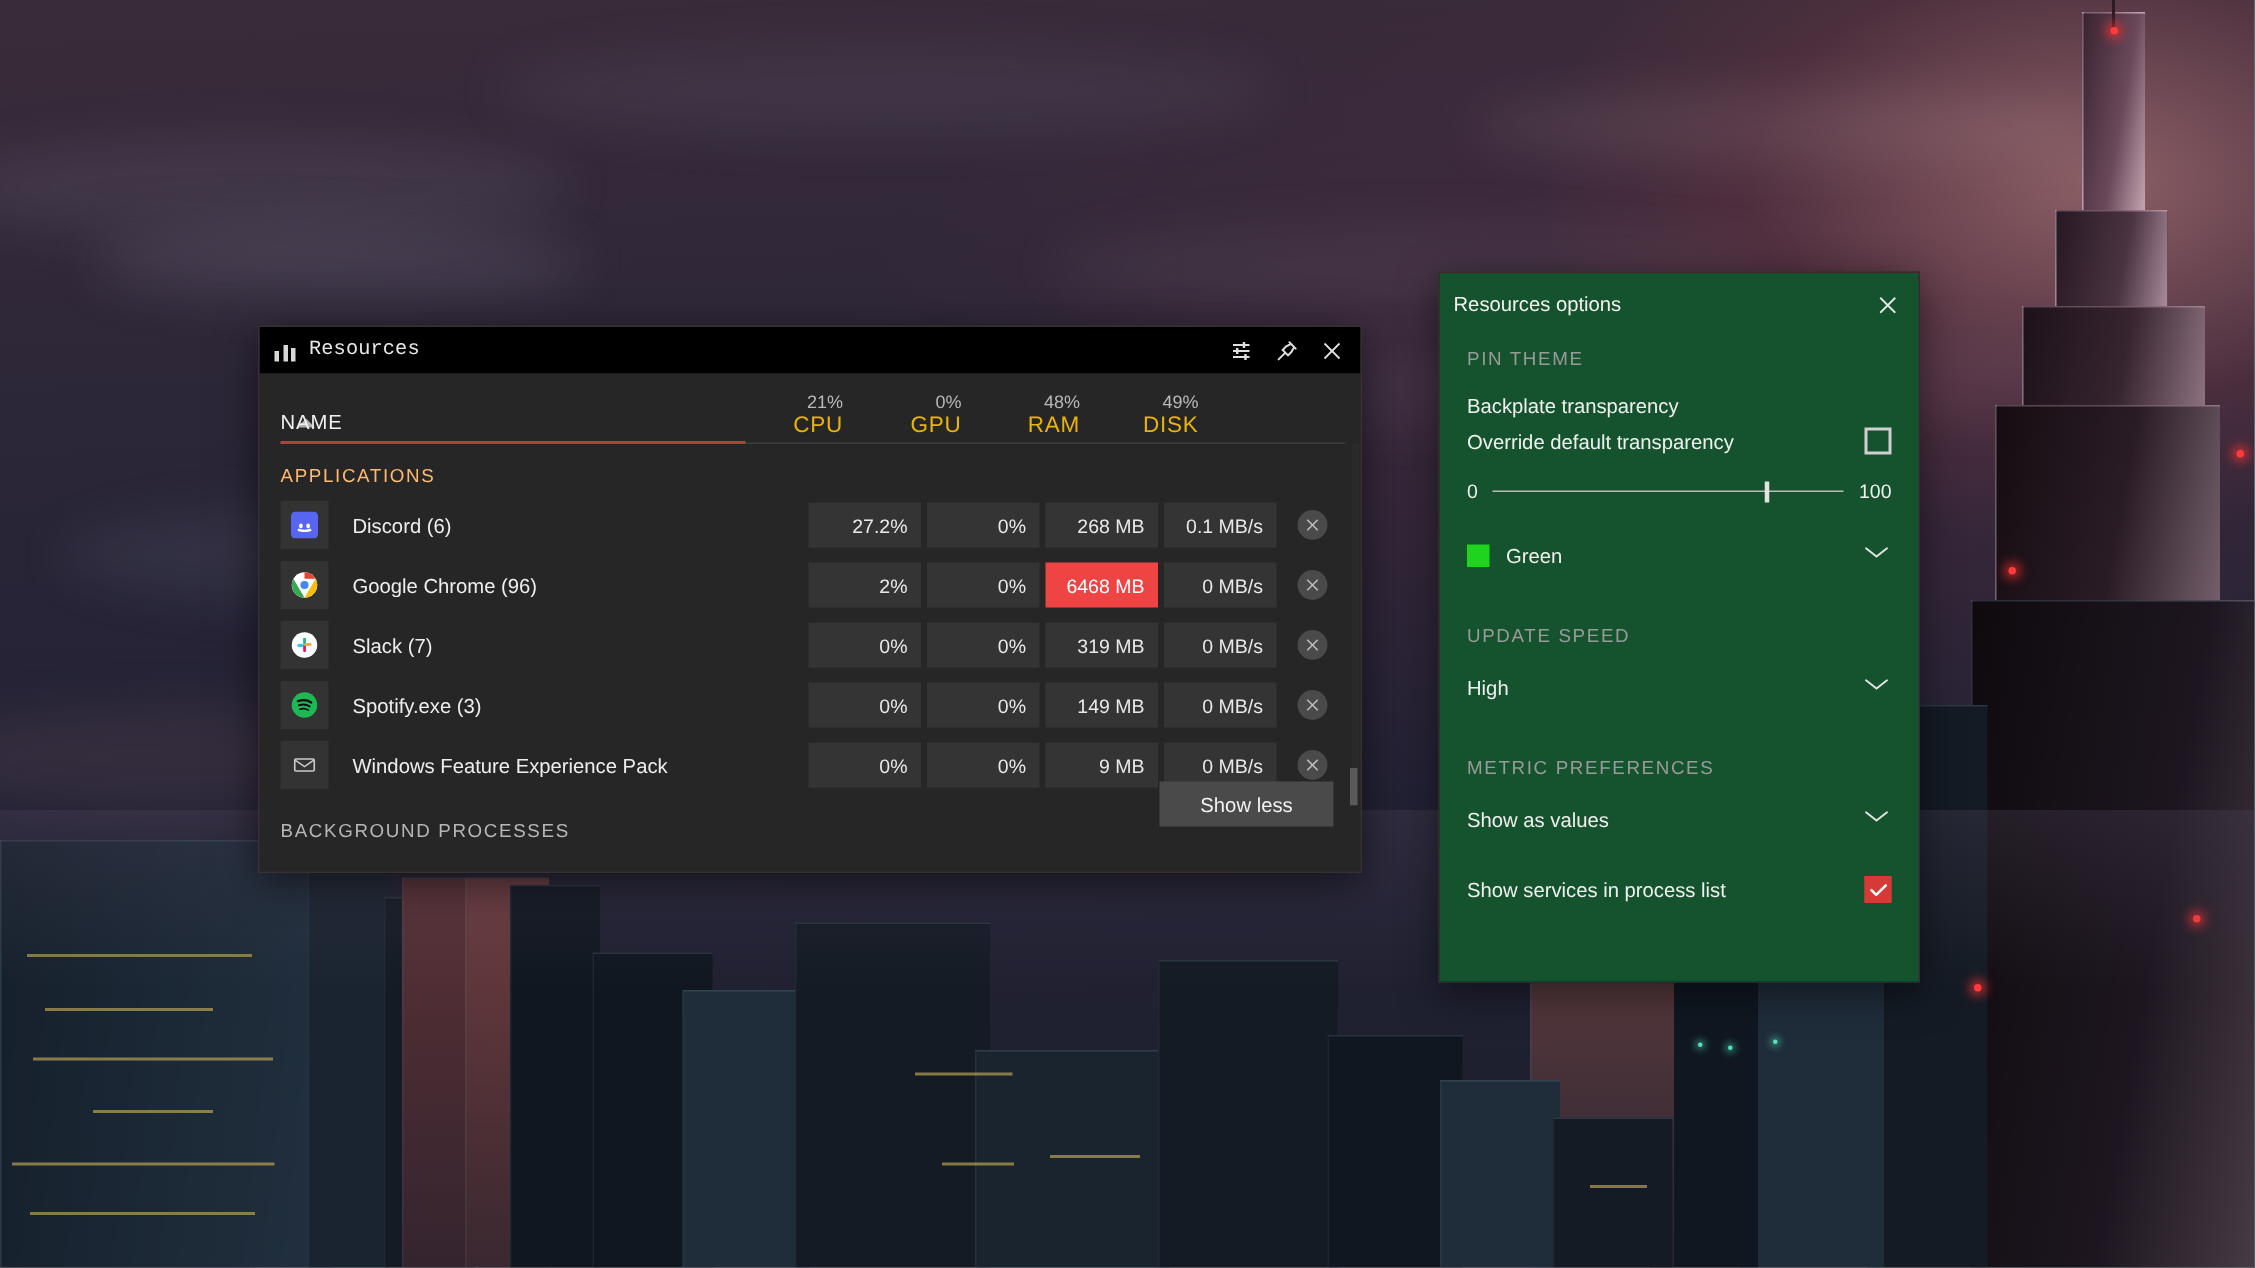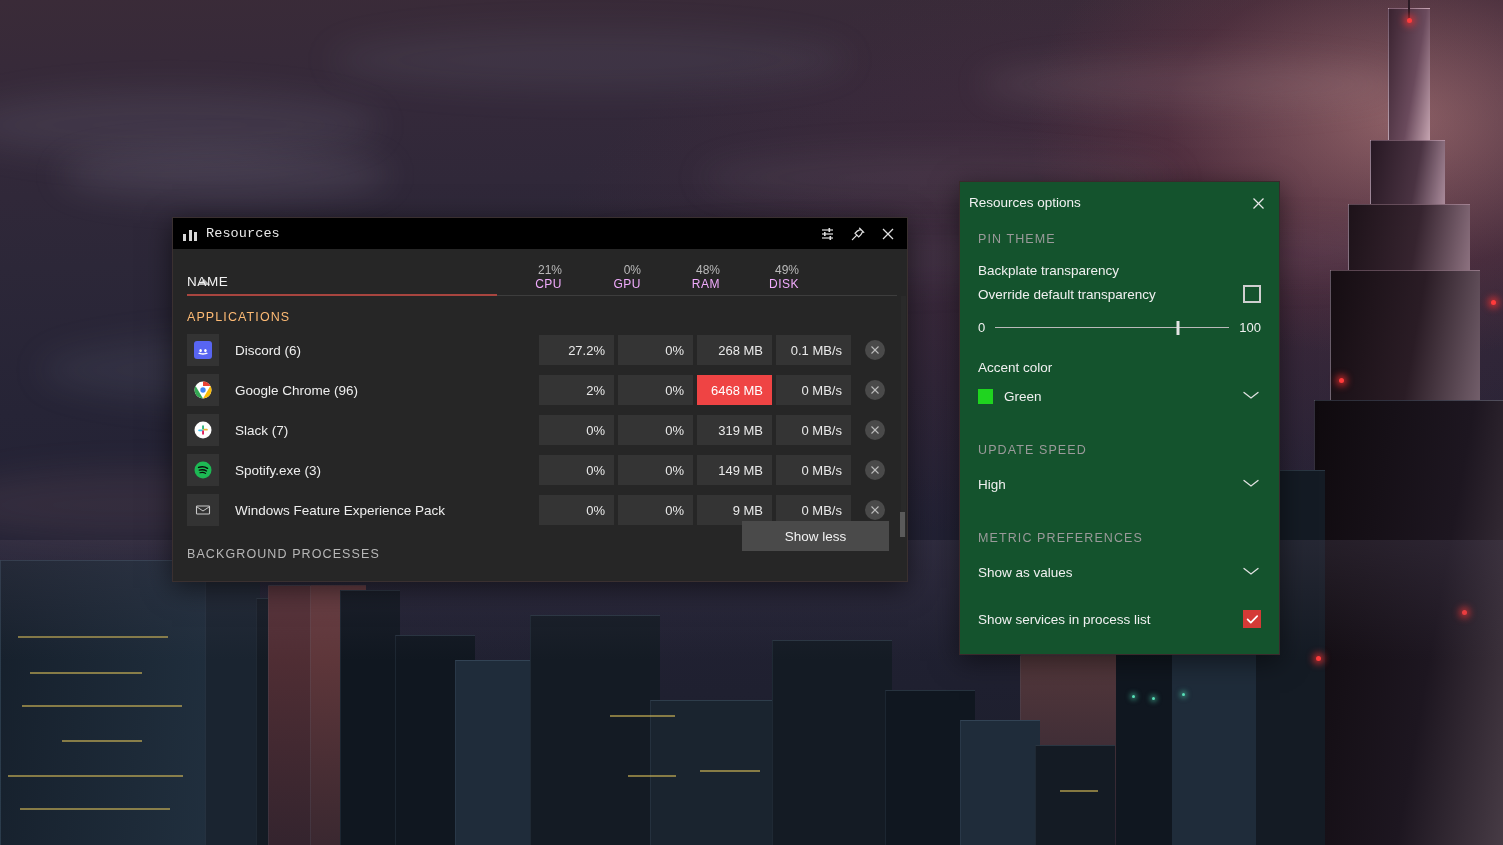--- a/index.html
+++ b/index.html
@@ -177,22 +177,22 @@
     padding-right: 0;
     line-height: 1.18;
   }
   .head-metric .pct {
     display: block;
     color: #b9b9b9;
     font-size: 12px;
   }
   .head-metric .nm {
     display: block;
-    color: #f0abfc;
-    font-size: 12px;
+    color: #eab308;
+    font-size: 15px;
     letter-spacing: 0.5px;
   }
   .head-underline {
     position: absolute;
     left: 14px; right: 10px;
     bottom: 0;
     height: 1px;
     background: #3d3d3d;
   }
   .head-underline::before {
@@ -280,21 +280,21 @@
     left: 14px;
     top: 10px;
     color: #b7b7b7;
     font-size: 12.5px;
     letter-spacing: 1.1px;
   }
   #show-less-button {
     position: absolute;
     right: 18px;
     top: -16px;
-    width: 147px;
+    width: 116px;
     height: 30px;
     background: #4a4a4a;
     border: none;
     color: #f2f2f2;
     font-family: "Liberation Sans", sans-serif;
     font-size: 13.5px;
     cursor: pointer;
   }
 
   .scrollbar-track {
@@ -712,23 +712,20 @@
       </div>
 
       <div class="slider-row">
         <span class="slider-end">0</span>
         <span class="slider-track">
           <span class="slider-thumb" style="left: 78%;"></span>
         </span>
         <span class="slider-end">100</span>
       </div>
 
-      <div class="opt-row" style="margin-bottom:2px;">
-        <span class="opt-label">Accent color</span>
-      </div>
 
       <div class="dropdown-row">
         <span class="dd-left">
           <span class="color-swatch" style="background: rgb(31, 212, 31);"></span>
           <span class="dd-value">Green</span>
         </span>
         <span class="chev">
           <svg width="20" height="12" viewBox="0 0 20 12" fill="none" stroke="#e2e2e2" stroke-width="1.3" stroke-linecap="round">
               <path d="M3 3.5 L10 9 L17 3.5"></path>
             </svg>

